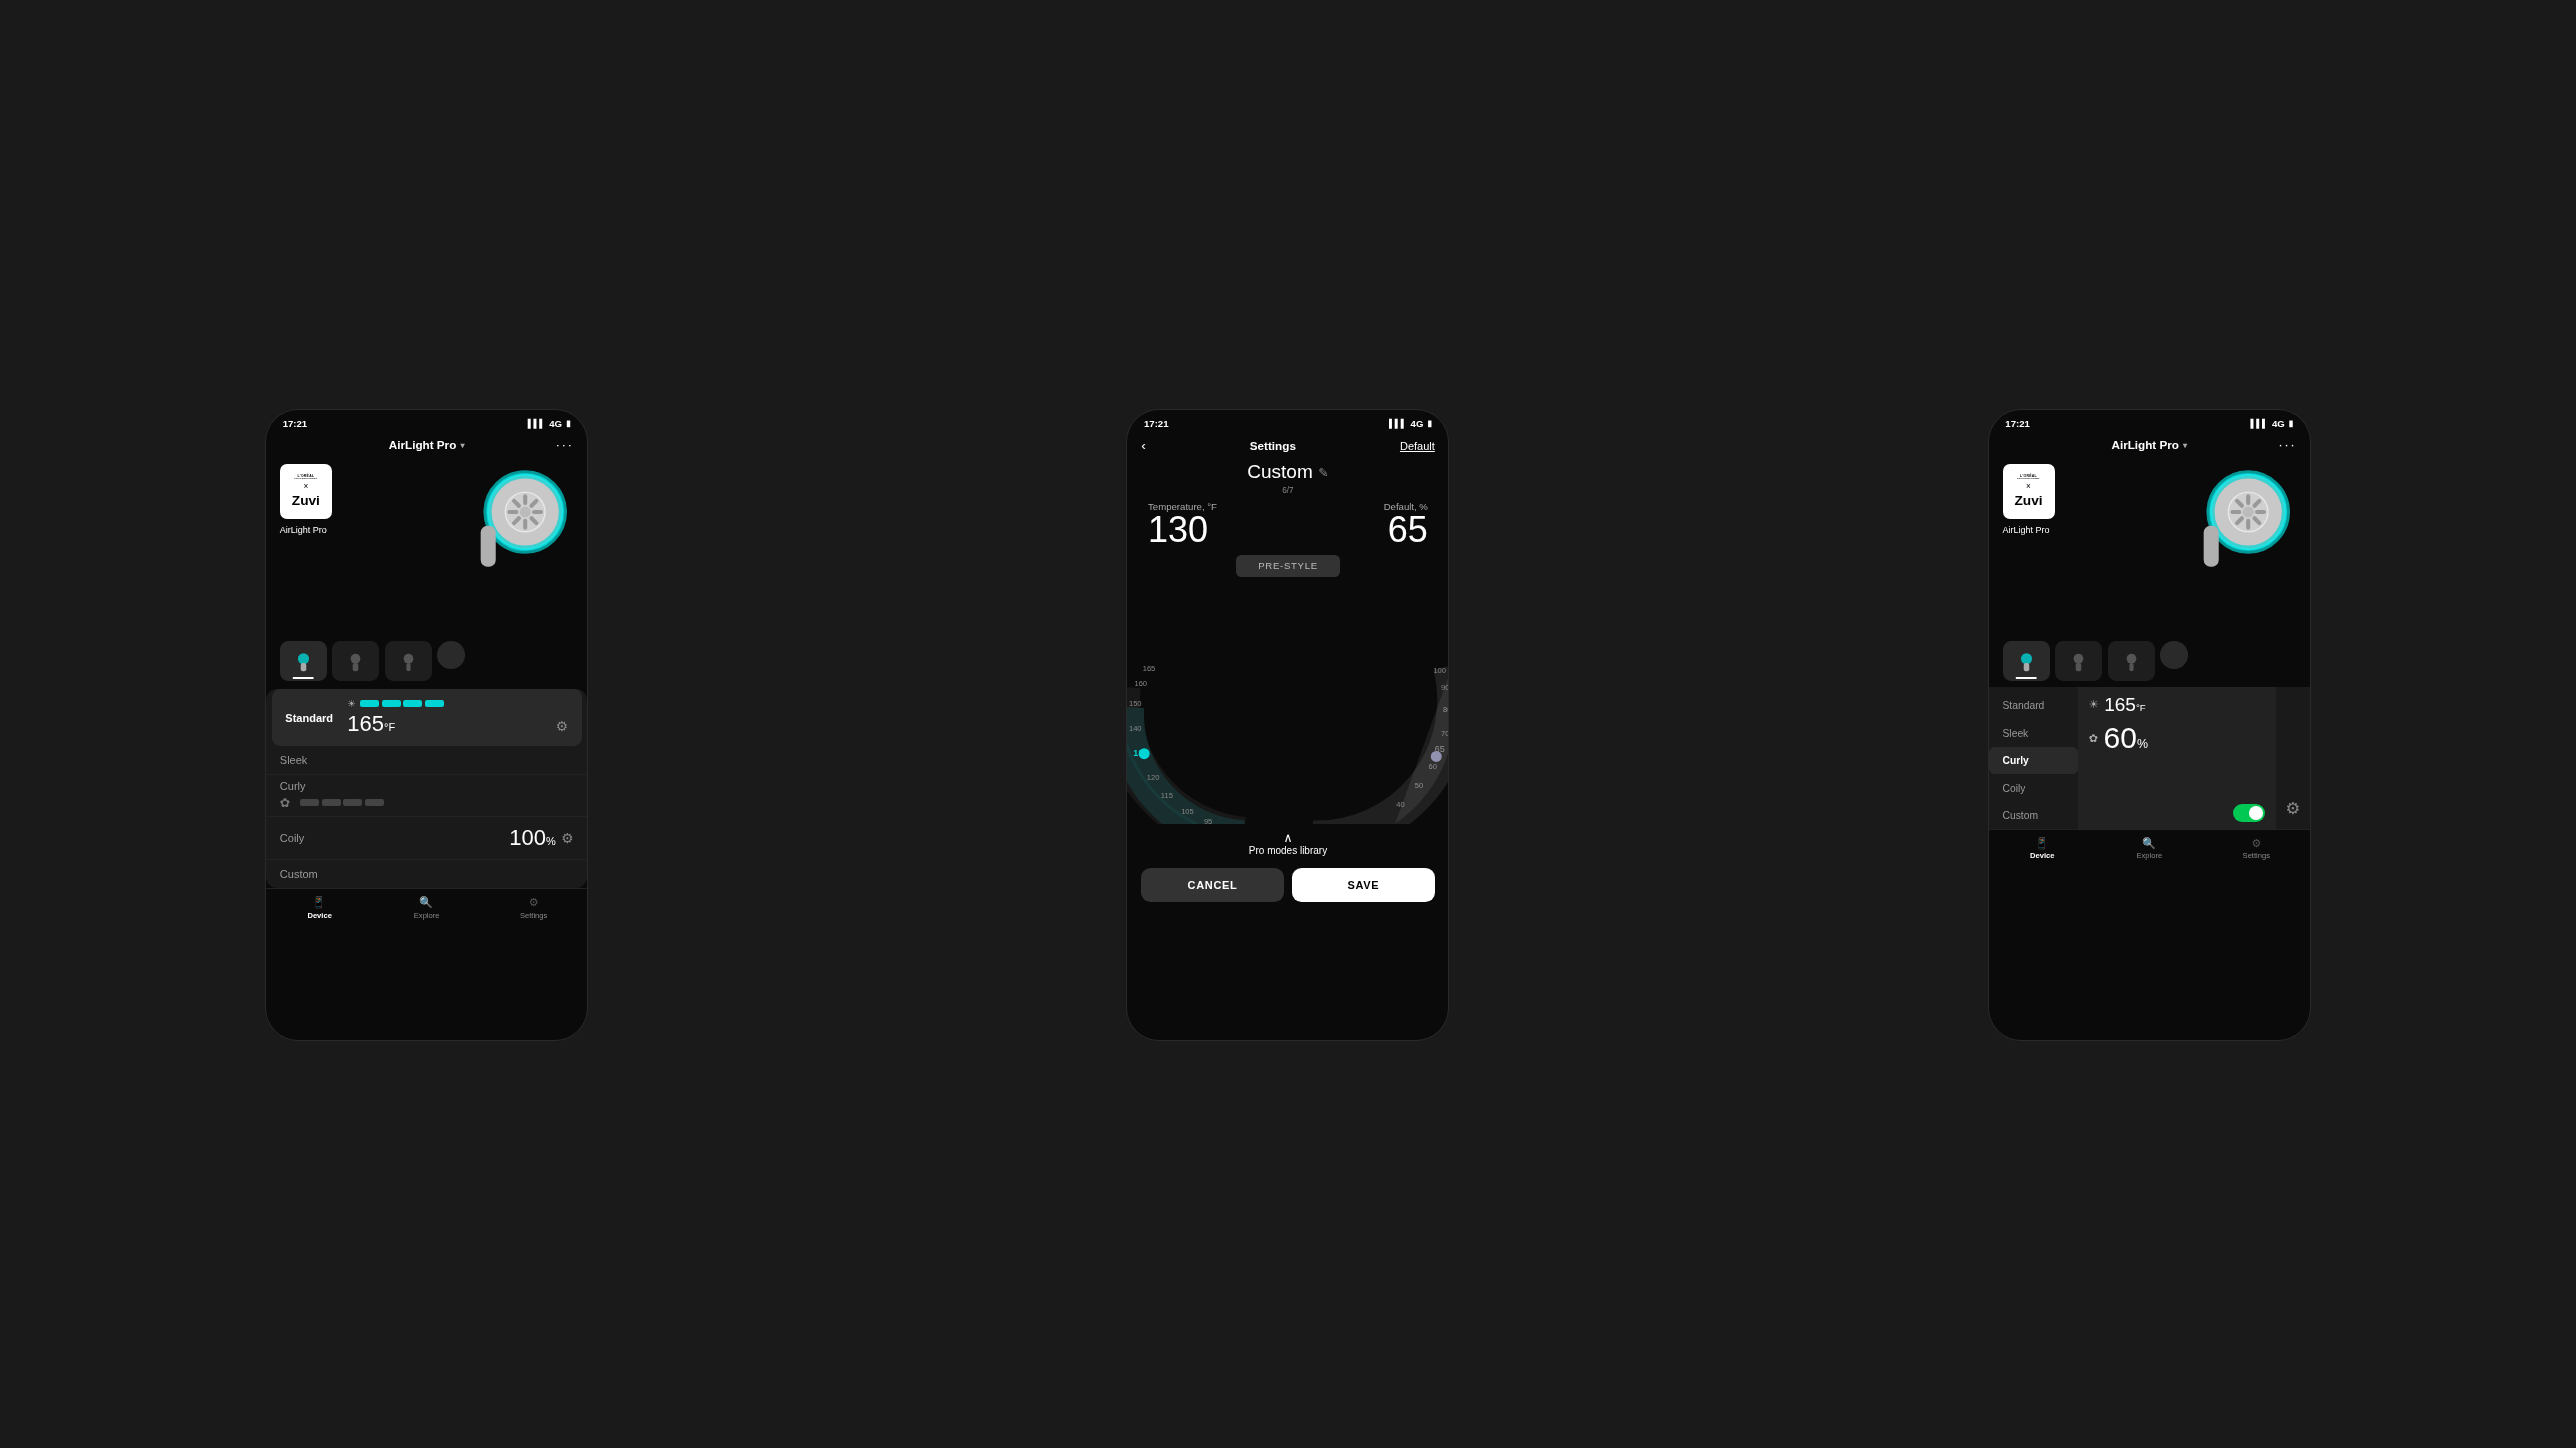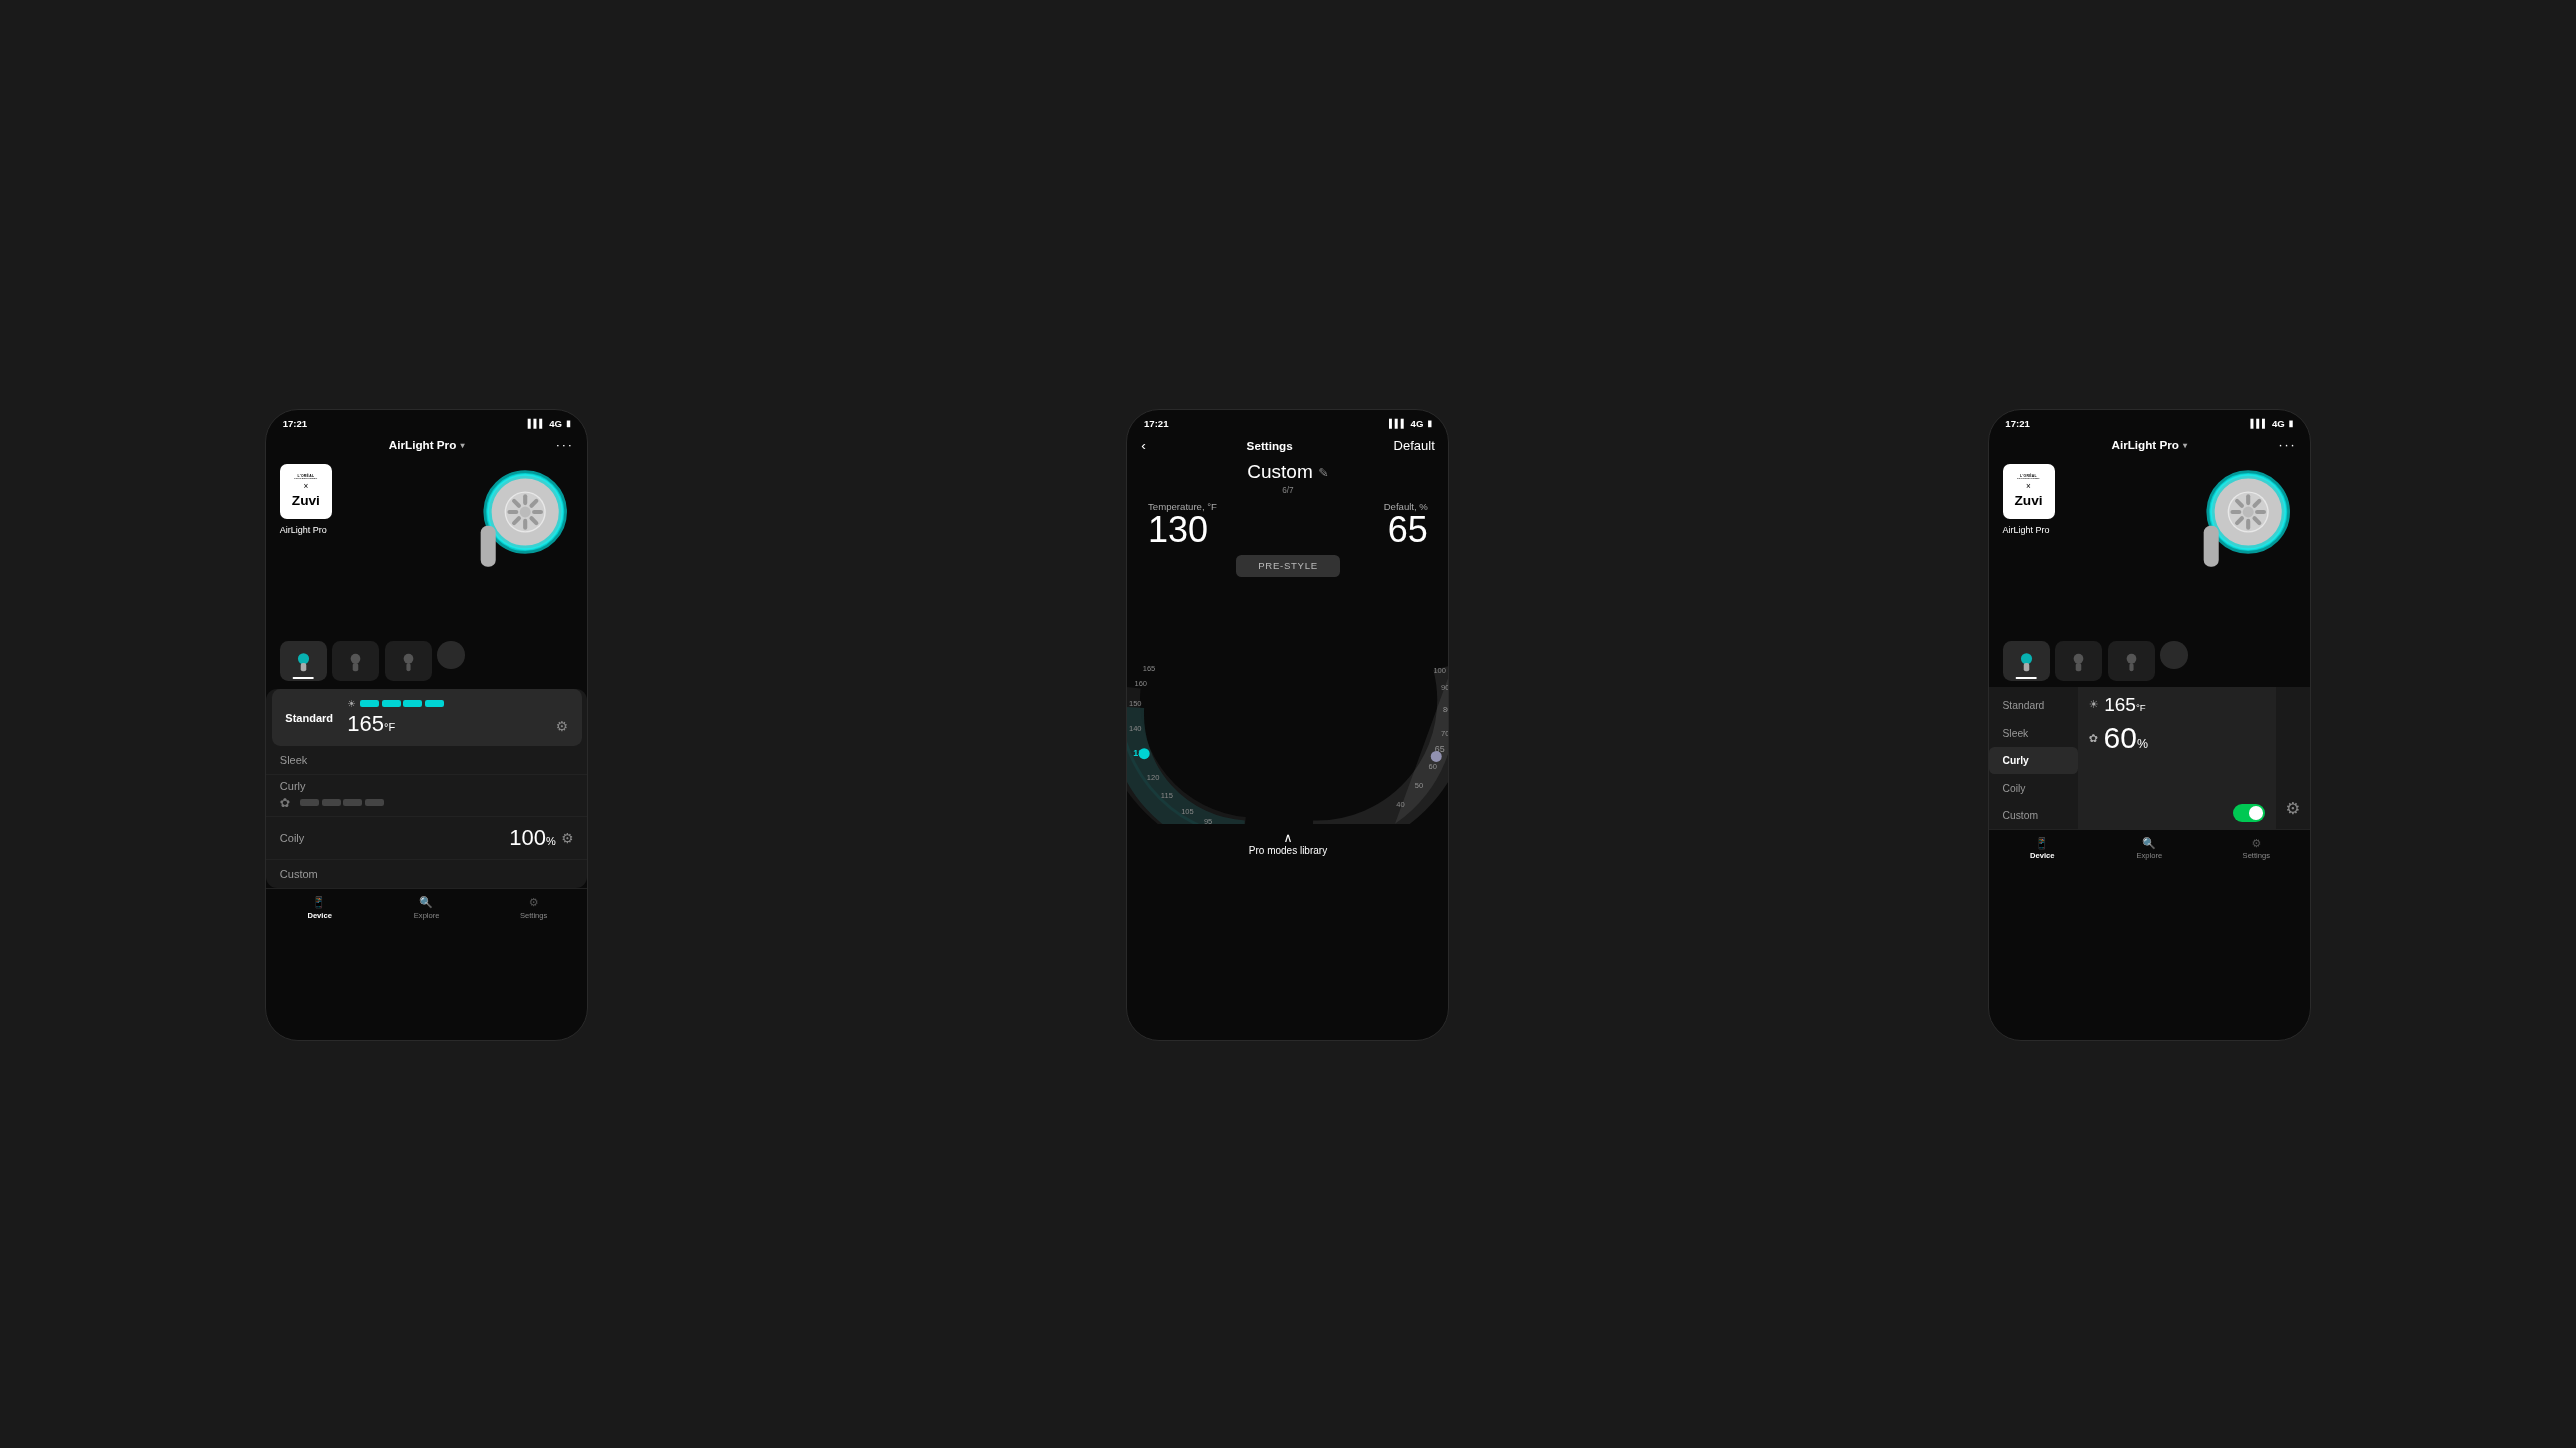--- a/index.html
+++ b/index.html
@@ -245,21 +245,21 @@
     
     .s2-header {
       display: flex;
       justify-content: space-between;
       align-items: center;
       padding: 5.5px 13.7px;
       color: white;
     }
     .s2-back { font-size: 13.7px; color: white; }
     .s2-title { font-size: 11.7px; font-weight: 600; color: white; }
-    .s2-default { font-size: 13px; color: white; }
+    .s2-default { font-size: 11px; color: white; text-decoration: underline; }
 
     .custom-title-row {
       display: flex;
       justify-content: center;
       align-items: center;
       gap: 5.5px;
       padding: 2.7px 13.7px;
     }
     .custom-title {
       font-size: 19px;
@@ -615,20 +615,24 @@
 
           <path d="M 390 340 A 200 200 0 0 0 470 120" fill="white" opacity="0.08"></path>
         </svg>
       </div>
 
       <div class="pro-modes-section">
         <span class="chevron-up">∧</span>
         <span class="pro-modes-label">Pro modes library</span>
       </div>
 
+      <div class="action-btns">
+        <button class="btn-cancel">CANCEL</button>
+        <button class="btn-save">SAVE</button>
+      </div>
     </div>
   </div>
 
   <div class="phone-wrapper">
     <div class="phone-screen">
 
       <div class="status-bar">
         <span>17:21</span>
         <div class="status-right">
           <span class="signal-bars">▌▌▌</span>

